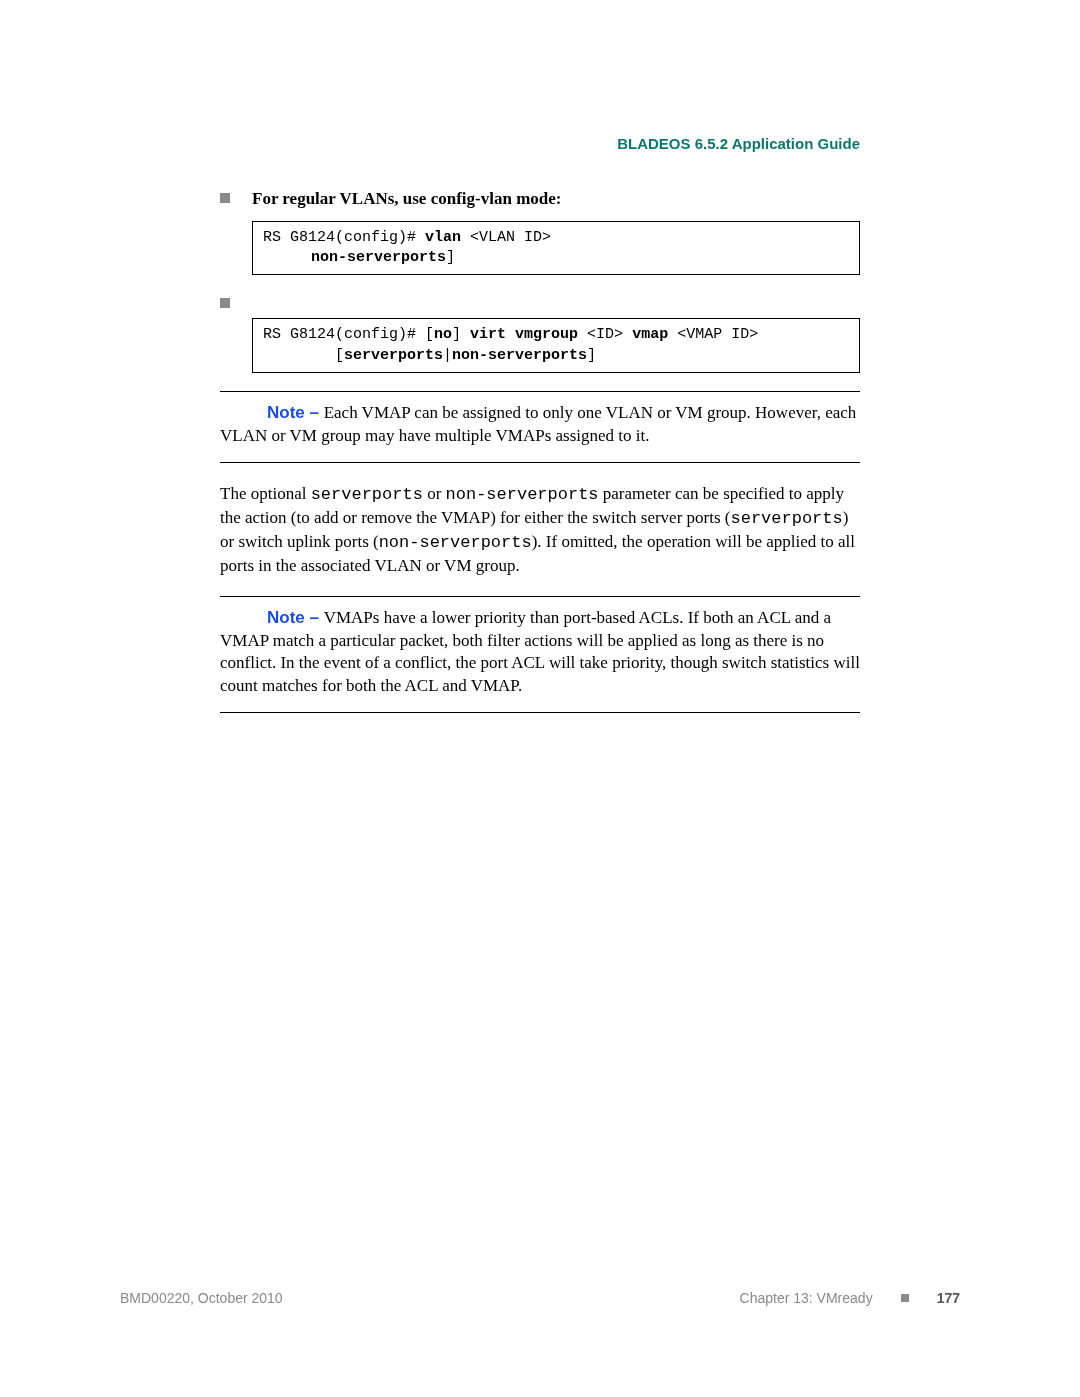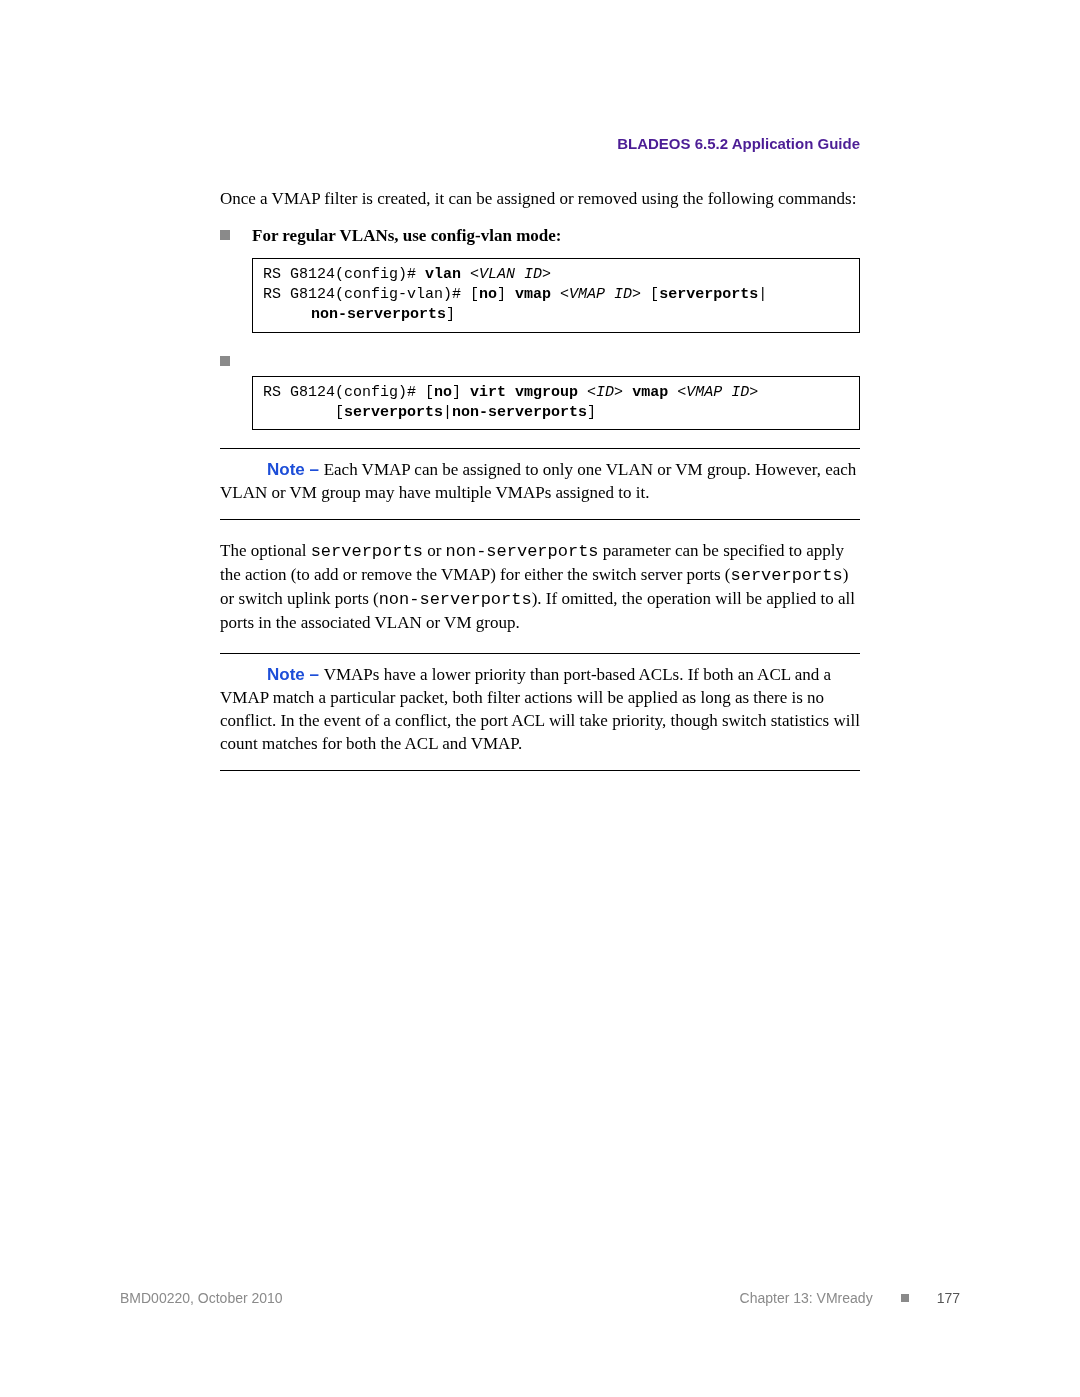--- a/index.html
+++ b/index.html
@@ -17,21 +17,21 @@
   .page {
     position: absolute;
     left: 220px;
     top: 135px;
     width: 640px;
   }
   .header-title {
     text-align: right;
     font-family: Arial, Helvetica, sans-serif;
     font-weight: bold;
-    color: #4c1d95;
+    color: #0f766e;
     font-size: 15px;
     margin-bottom: 36px;
   }
   p.body {
     margin: 0 0 14px 0;
     line-height: 1.35;
   }
   .bullet-row {
     display: flex;
     align-items: flex-start;
@@ -57,21 +57,21 @@
     font-family: "Courier New", Courier, monospace;
     font-size: 15px;
     line-height: 1.35;
     white-space: normal;
   }
   .code-box .line { display: block; }
   .code-box .indent1 { padding-left: 48px; display: inline-block; }
   .code-box .indent2 { padding-left: 72px; display: inline-block; }
   .mono { font-family: "Courier New", Courier, monospace; }
   .b { font-weight: bold; }
-  .i { font-style: italic; }
+  .i { }
   .note-sep {
     border: none;
     border-top: 1px solid #000;
     margin: 18px 0 10px 0;
   }
   .note-sep-bottom {
     border: none;
     border-top: 1px solid #000;
     margin: 10px 0 20px 0;
   }
@@ -99,44 +99,40 @@
     gap: 28px;
     justify-content: flex-end;
   }
   .footer-square {
     width: 8px;
     height: 8px;
     background: #8a8a8a;
     display: inline-block;
   }
   .footer-page {
-    font-weight: normal;
+    font-weight: bold;
     color: #555;
   }
 </style>
 </head>
 <body>
 
 <div class="page">
 
   <div class="header-title">BLADEOS 6.5.2 Application Guide</div>
 
-  <p class="body">Once a VMAP filter is created, it can be assigned or removed using the following commands:</p>
 
   <div class="bullet-row">
     <span class="bullet-icon"></span>
     <span class="bullet-text">For regular VLANs, use config-vlan mode:</span>
   </div>
 
   <div class="code-box">
     <span class="line">
       <span class="mono">RS G8124(config)# </span><span class="mono b">vlan </span><span class="mono i">&lt;VLAN ID&gt;</span>
-    </span>
-    <span class="line">
-      <span class="mono">RS G8124(config-vlan)# [</span><span class="mono b">no</span><span class="mono">] </span><span class="mono b">vmap </span><span class="mono i">&lt;VMAP ID&gt;</span><span class="mono"> [</span><span class="mono b">serverports</span><span class="mono">|</span>
     </span>
     <span class="line">
       <span class="indent1"><span class="mono b">non-serverports</span><span class="mono">]</span></span>
     </span>
   </div>
 
   <div class="bullet-row">
     <span class="bullet-icon"></span>
   </div>
 

